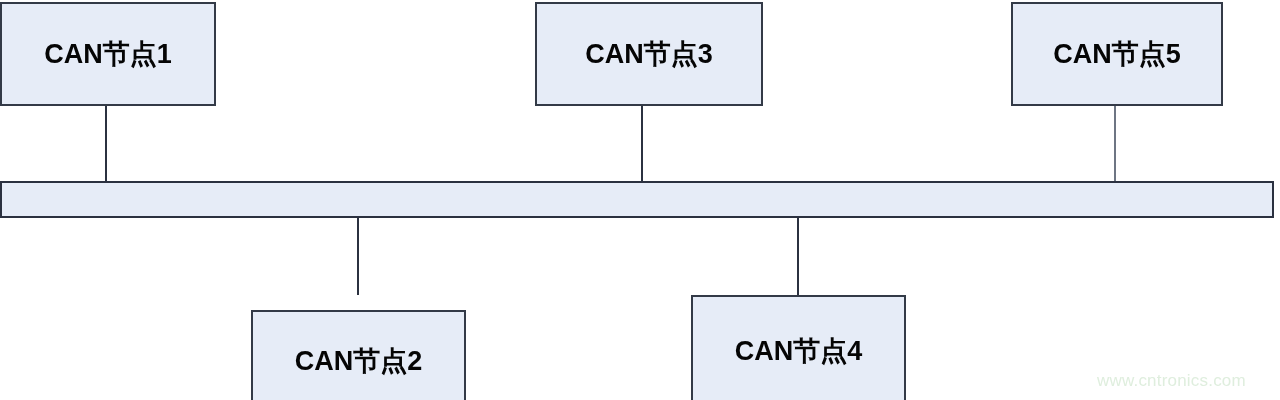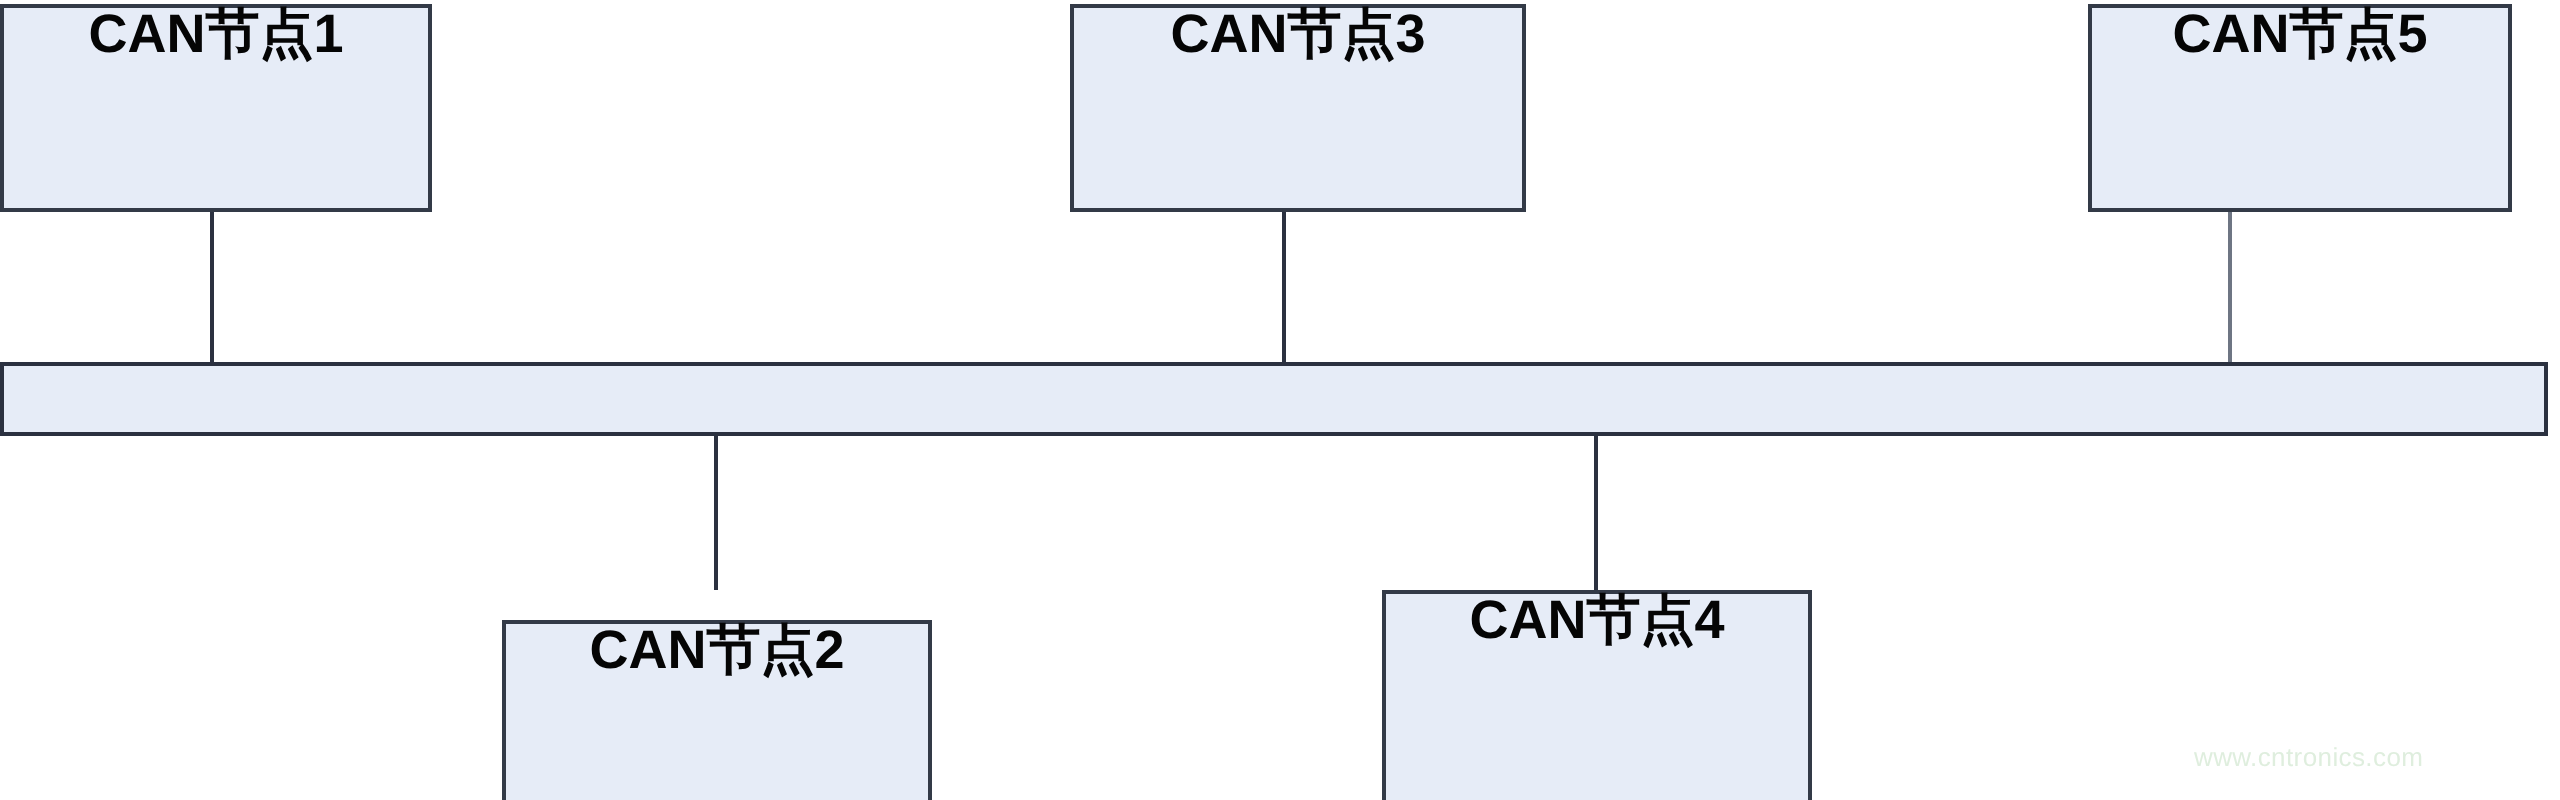--- a/index.html
+++ b/index.html
@@ -14,20 +14,21 @@
     background: #ffffff;
     overflow: hidden;
     font-family: "Liberation Sans", "DejaVu Sans", sans-serif;
   }
   .node-box {
     position: absolute;
     box-sizing: border-box;
     background: #e6ecf7;
     border: 2px solid #333a47;
     display: flex;
+    align-items: center;
     justify-content: center;
   }
   .node-label {
     font-size: 27px;
     font-weight: bold;
     color: #050505;
     letter-spacing: 0px;
     white-space: nowrap;
     line-height: 1;
   }
@@ -40,38 +41,38 @@
   .connector {
     position: absolute;
     width: 2px;
     background: #2b3140;
   }
   .connector.gray {
     background: #6e7583;
   }
   .watermark {
     position: absolute;
-    font-size: 13px;
+    font-size: 17px;
     color: #dfeede;
     white-space: nowrap;
     letter-spacing: 0.2px;
   }
 </style>
 </head>
 <body>
 
 <div id="canvas" style="background: rgb(255, 255, 255);">
 
   <div class="node-box" style="left: 0px; top: 2px; width: 216px; height: 104px; background: rgb(230, 236, 247); border-color: rgb(51, 58, 71);">
     <span class="node-label" style="color: rgb(5, 5, 5);">CAN节点1</span>
   </div>
   <div class="node-box" style="left: 535px; top: 2px; width: 228px; height: 104px; background: rgb(230, 236, 247); border-color: rgb(51, 58, 71);">
     <span class="node-label" style="color: rgb(5, 5, 5);">CAN节点3</span>
   </div>
-  <div class="node-box" style="left: 1011px; top: 2px; width: 212px; height: 104px; background: rgb(230, 236, 247); border-color: rgb(51, 58, 71); margin-left: 33px;">
+  <div class="node-box" style="left: 1011px; top: 2px; width: 212px; height: 104px; background: rgb(230, 236, 247); border-color: rgb(51, 58, 71);">
     <span class="node-label" style="color: rgb(5, 5, 5);">CAN节点5</span>
   </div>
 
   <div class="connector" style="left: 105px; top: 106px; height: 75px; background: rgb(43, 49, 64);"></div>
   <div class="connector" style="left: 641px; top: 106px; height: 75px; background: rgb(43, 49, 64);"></div>
   <div class="connector gray" style="left: 1114px; top: 106px; height: 75px; background: rgb(110, 117, 131);"></div>
 
   <div class="bus-bar" style="left: 0px; top: 181px; width: 1274px; height: 37px; background: rgb(230, 236, 247); border-color: rgb(43, 49, 64);"></div>
 
   <div class="connector" style="left: 357px; top: 217px; height: 78px; background: rgb(43, 49, 64);"></div>

